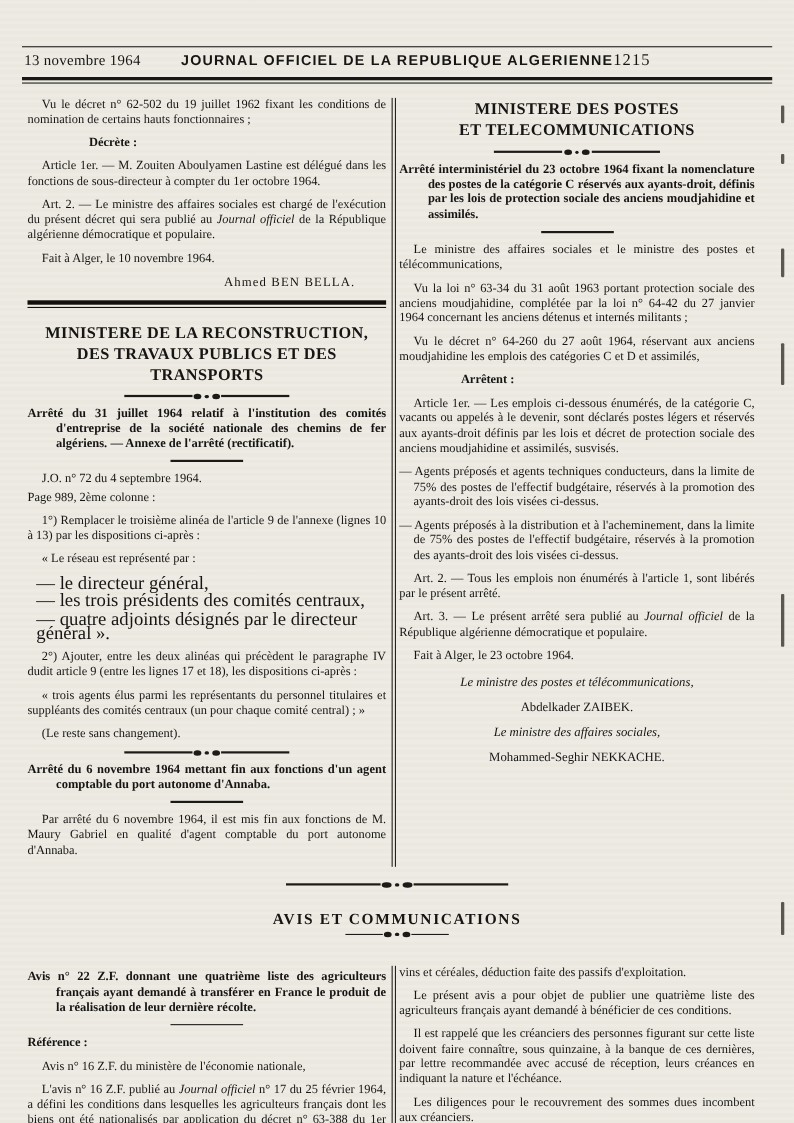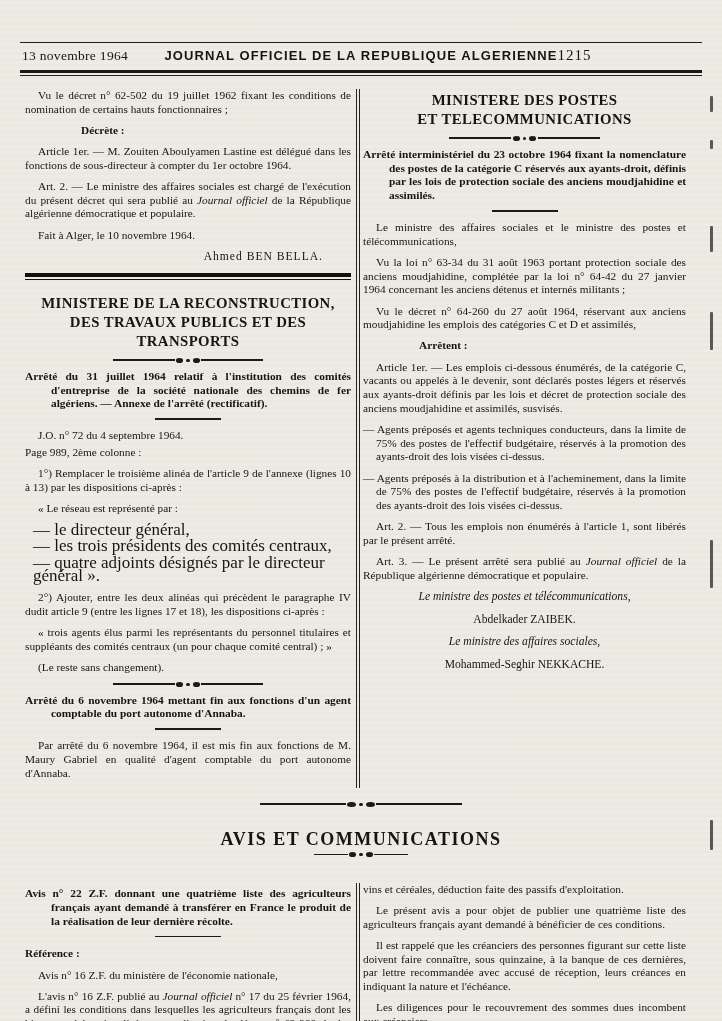--- a/index.html
+++ b/index.html
@@ -51,21 +51,21 @@
   .orn.big .line { width:86px; height:2px; }
   .orn.big .dia { width:9px; height:5.4px; }
 
   .short-rule { width:66px; height:1.8px; background:#1c1a17; margin:7px auto 9px auto; }
 
   .thick-sep { margin:9px 0 10px 0; }
   .thick-sep .bar { height:4px; background:#13110e; }
   .thick-sep .line { height:0; border-top:1.2px solid #13110e; margin-top:2.5px; }
 
   
-  .avis-head { text-align:center; font-weight:bold; font-size:18px; letter-spacing:1.5px; margin:22px 0 0 0; font-family:"Liberation Serif","DejaVu Serif",serif; }
+  .avis-head { text-align:center; font-weight:bold; font-size:14px; letter-spacing:1.5px; margin:22px 0 0 0; font-family:"Liberation Serif","DejaVu Serif",serif; }
   .avis-orn { margin-top:2px; margin-bottom:4px; }
 
   .sig-center { text-align:center; font-size:11.6px; margin:0 0 9px 0; }
   .sp { letter-spacing:1px; }
 
   
   .scan-mark { position:absolute; right:9px; width:3px; background:#2a2620; opacity:0.75; border-radius:1px; }
 </style>
 </head>
 <body>
@@ -158,20 +158,21 @@
 
       <p class="ind">Le ministre des affaires sociales et le ministre des postes et télécommunications,</p>
       <p class="ind">Vu la loi n° 63-34 du 31 août 1963 portant protection sociale des anciens moudjahidine, complétée par la loi n° 64-42 du 27 janvier 1964 concernant les anciens détenus et internés militants ;</p>
       <p class="ind">Vu le décret n° 64-260 du 27 août 1964, réservant aux anciens moudjahidine les emplois des catégories C et D et assimilés,</p>
       <p class="label-center-ind">Arrêtent :</p>
       <p class="ind">Article 1er. — Les emplois ci-dessous énumérés, de la catégorie C, vacants ou appelés à le devenir, sont déclarés postes légers et réservés aux ayants-droit définis par les lois et décret de protection sociale des anciens moudjahidine et assimilés, susvisés.</p>
       <p class="hang-li">— Agents préposés et agents techniques conducteurs, dans la limite de 75% des postes de l'effectif budgétaire, réservés à la promotion des ayants-droit des lois visées ci-dessus.</p>
       <p class="hang-li">— Agents préposés à la distribution et à l'acheminement, dans la limite de 75% des postes de l'effectif budgétaire, réservés à la promotion des ayants-droit des lois visées ci-dessus.</p>
       <p class="ind">Art. 2. — Tous les emplois non énumérés à l'article 1, sont libérés par le présent arrêté.</p>
       <p class="ind"><span>Art. 3. — Le présent arrêté sera publié au </span><span class="it">Journal officiel</span><span> de la République algérienne démocratique et populaire.</span></p>
+      <p class="ind" style="margin-bottom:10px">Fait à Alger, le 23 octobre 1964.</p>
 
       <p class="sig-center it">Le ministre des postes et télécommunications,</p>
       <p class="sig-center">Abdelkader ZAIBEK.</p>
       <p class="sig-center it">Le ministre des affaires sociales,</p>
       <p class="sig-center">Mohammed-Seghir NEKKACHE.</p>
     </div>
   </div>
 
   <div class="orn big" style="margin-top:14px">
     <div class="line"></div>

